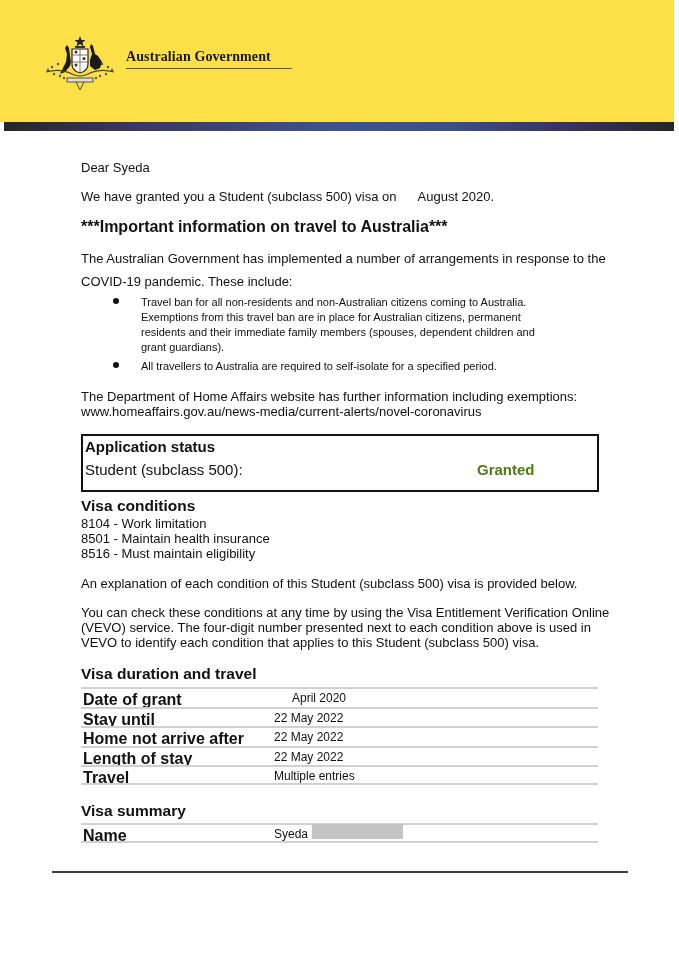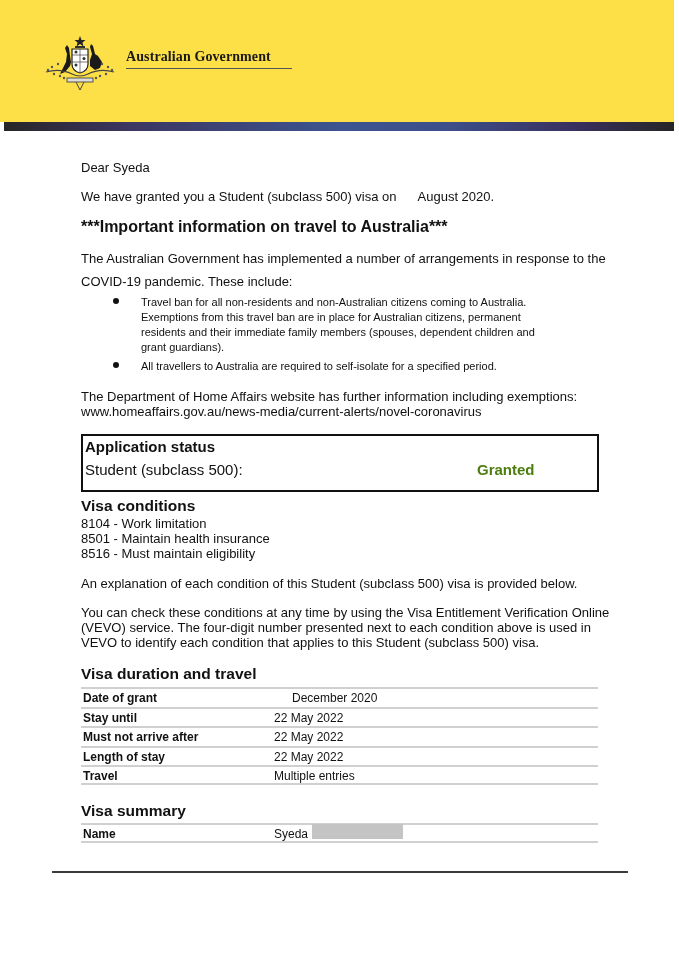--- a/index.html
+++ b/index.html
@@ -40,21 +40,21 @@
     }
     .status-title { position: absolute; left: 2px; top: 2px; font-size: 15px; font-weight: bold; color: #111; }
     .status-label { position: absolute; left: 2px; top: 25px; font-size: 15px; color: #111; }
     .status-value { position: absolute; left: 360px; top: 25px; font-size: 15px; font-weight: bold; color: #4d7c0f; margin-left: 34px; }
 
     .section-h { position: absolute; left: 81px; font-size: 15.5px; font-weight: bold; color: #111; }
 
     .table { position: absolute; left: 81px; width: 517px; }
     .row { position: relative; height: 19.5px; border-top: 2px solid #d0d0d0; }
     .row:last-child { border-bottom: 2px solid #d0d0d0; }
-    .row .k { position: absolute; left: 2px; top: 2px; font-size: 12px; font-weight: bold; color: #111; }
+    .row .k { position: absolute; left: 2px; top: 2px; font-size: 16px; font-weight: bold; color: #111; }
     .row .v { position: absolute; left: 193px; top: 2px; font-size: 12px; color: #111; }
     .row .v.indent { left: 211px; }
 
     .redact { position: absolute; left: 312px; top: 824px; width: 91px; height: 15px; background: #c4c4c4; }
 
     .footer-rule { position: absolute; left: 52px; top: 871px; width: 576px; height: 2px; background: #3a3a3a; }
   </style>
 </head>
 <body>
 
@@ -138,28 +138,28 @@
 </div>
 <div class="txt" style="top:576px">An explanation of each condition of this Student (subclass 500) visa is provided below.</div>
 <div class="txt" style="top:605px">You can check these conditions at any time by using the Visa Entitlement Verification Online</div>
 <div class="txt" style="top:620px">(VEVO) service. The four-digit number presented next to each condition above is used in</div>
 <div class="txt" style="top:635px">VEVO to identify each condition that applies to this Student (subclass 500) visa.</div>
 
 <div class="section-h" style="top:665px">Visa duration and travel</div>
 <div class="table" style="top:687px">
   <div class="row">
     <span class="k">Date of grant</span>
-    <span class="v indent">December 2020</span>
+    <span class="v indent">April 2020</span>
   </div>
   <div class="row">
     <span class="k">Stay until</span>
     <span class="v">22 May 2022</span>
   </div>
   <div class="row">
-    <span class="k">Must not arrive after</span>
+    <span class="k">Home not arrive after</span>
     <span class="v">22 May 2022</span>
   </div>
   <div class="row">
     <span class="k">Length of stay</span>
     <span class="v">22 May 2022</span>
   </div>
   <div class="row">
     <span class="k">Travel</span>
     <span class="v">Multiple entries</span>
   </div>

